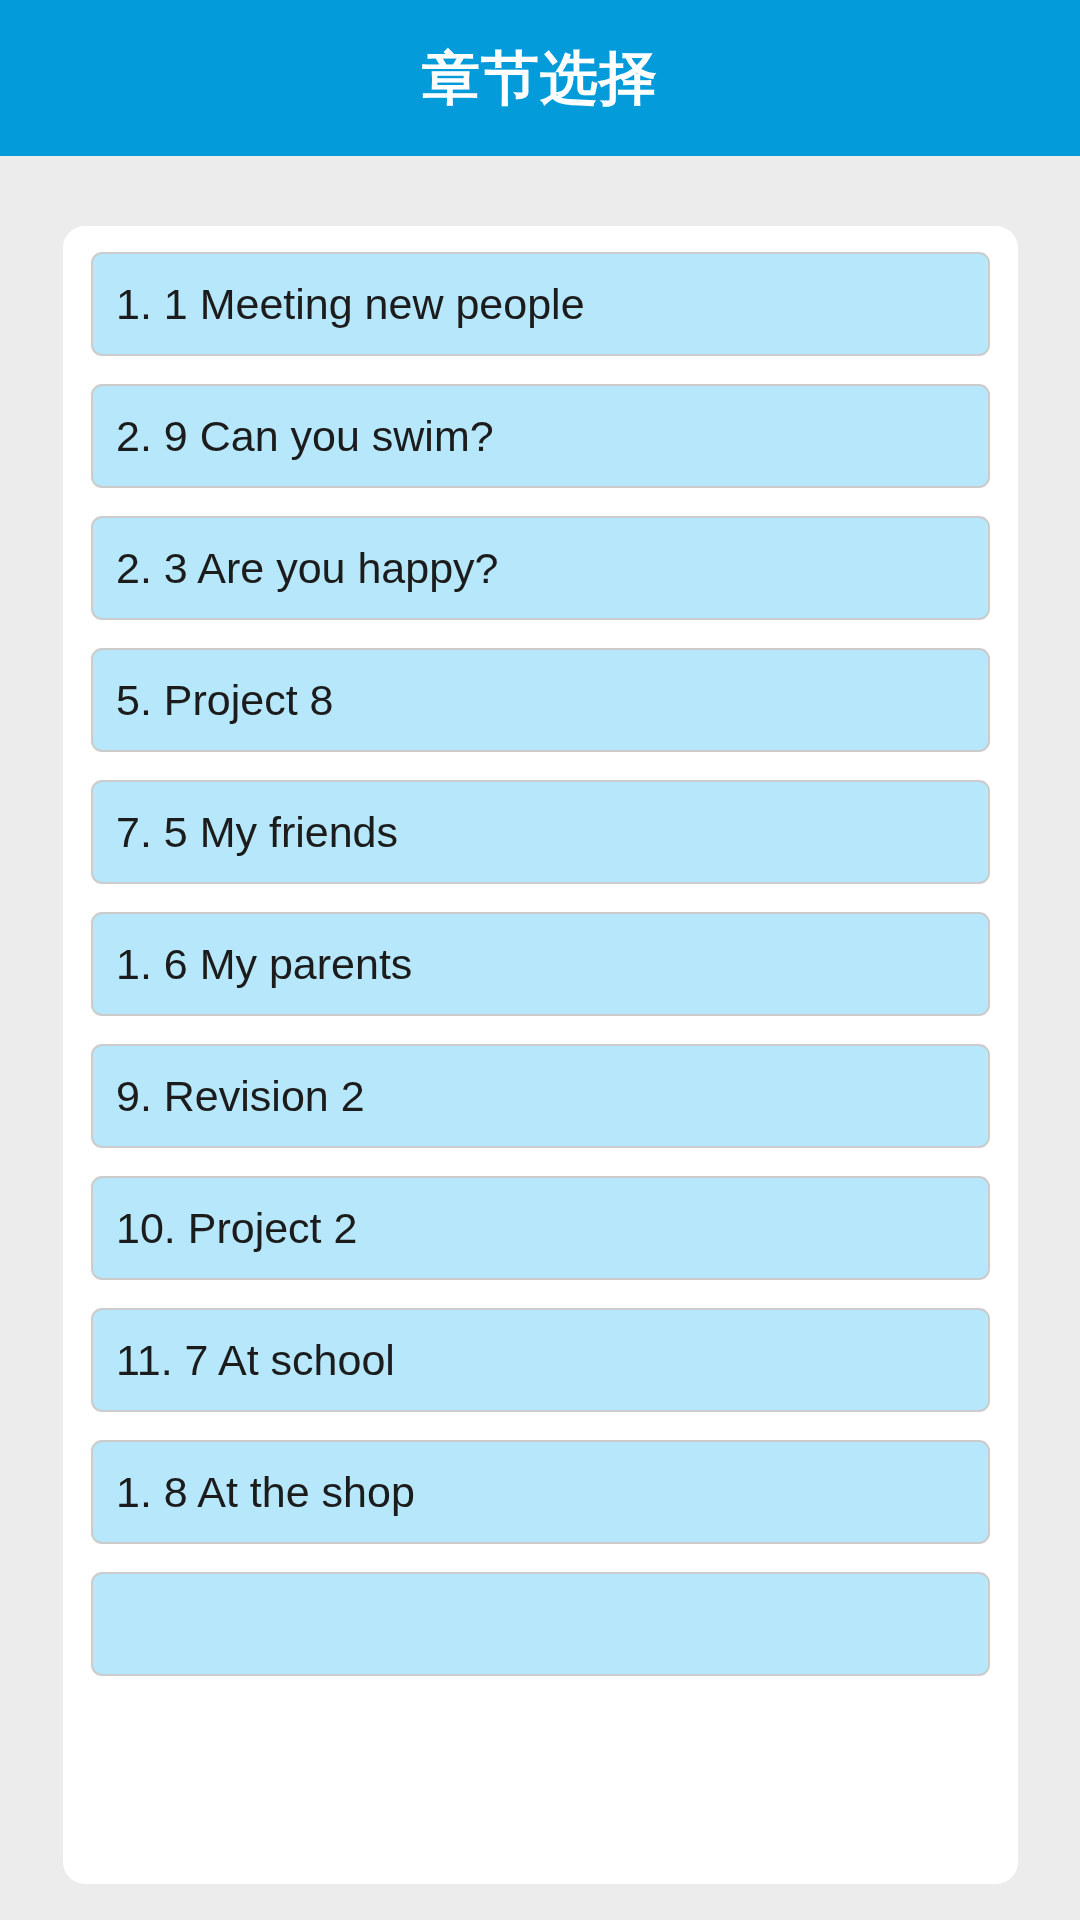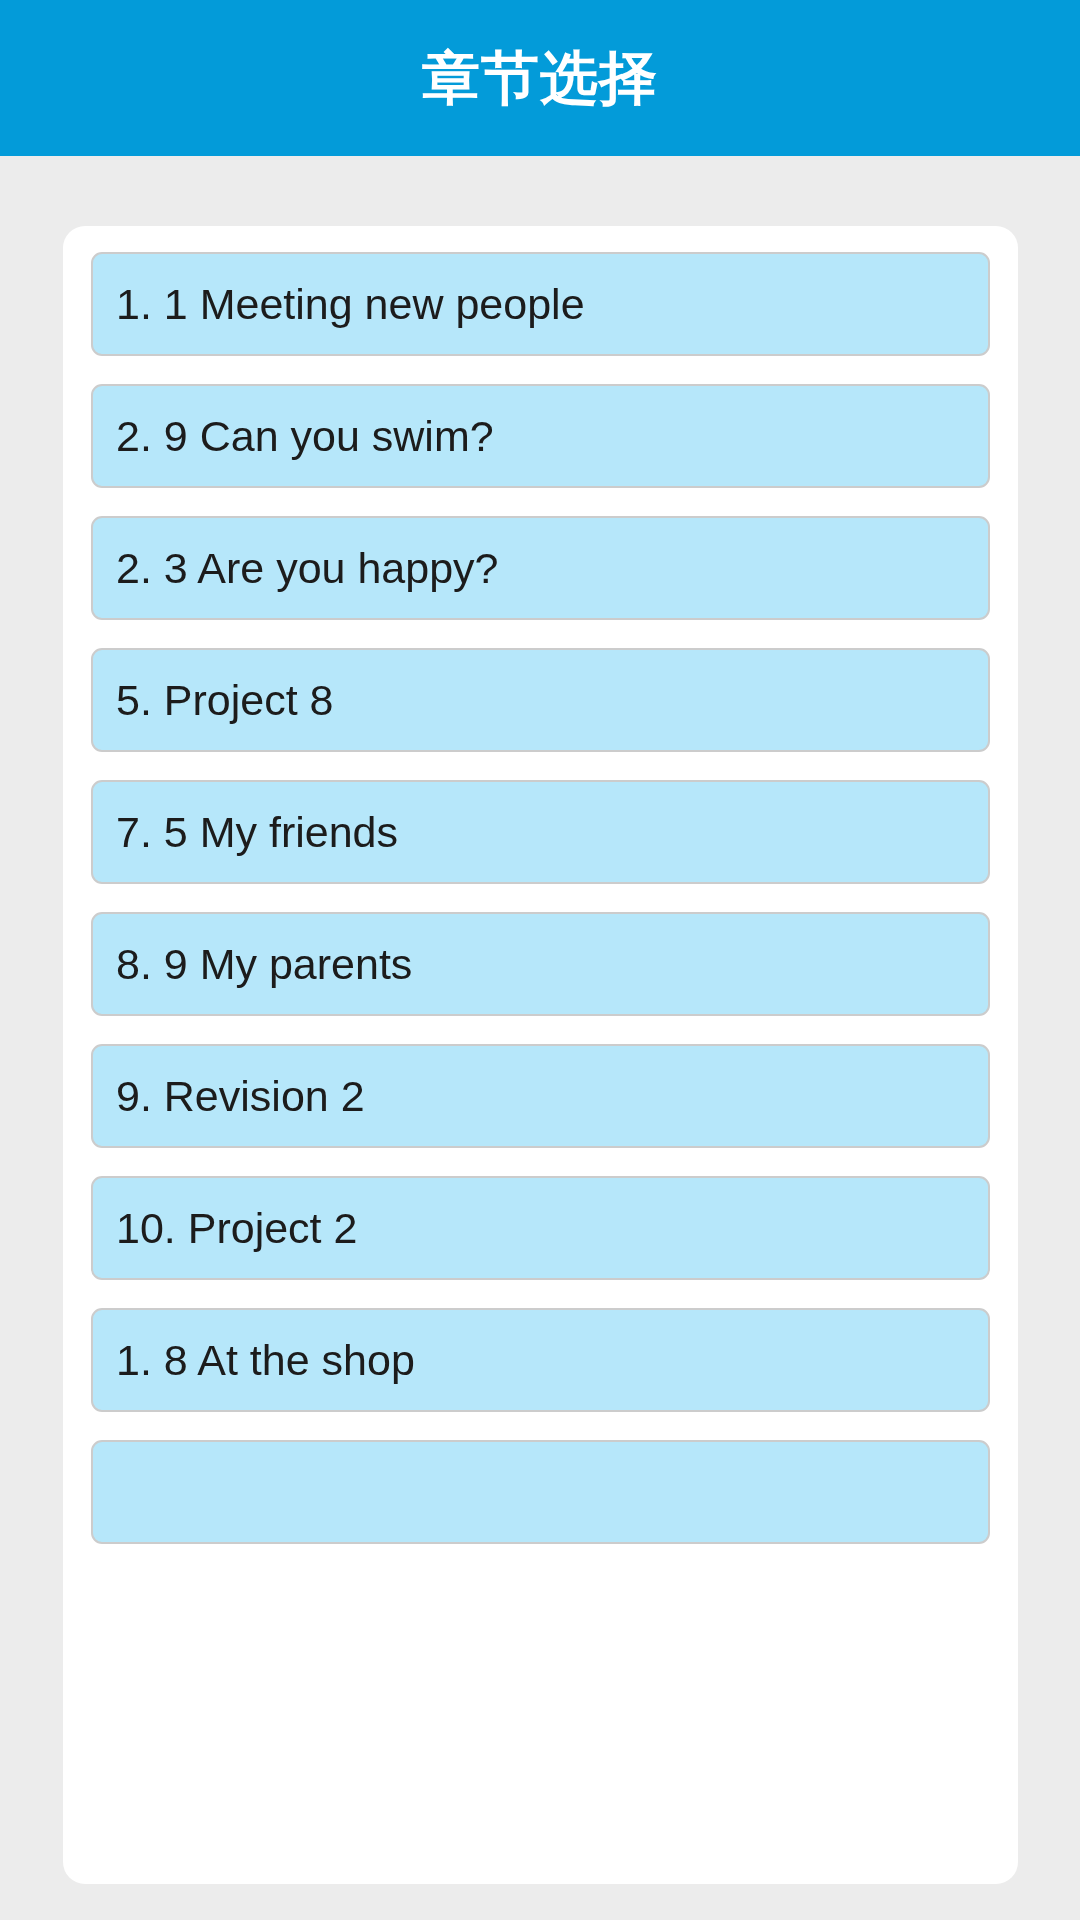--- a/index.html
+++ b/index.html
@@ -118,27 +118,30 @@
           <li class="chapter-item">
             <span class="chapter-label">2. 3 Are you happy?</span>
           </li>
           <li class="chapter-item">
             <span class="chapter-label">5. Project 8</span>
           </li>
           <li class="chapter-item">
             <span class="chapter-label">7. 5 My friends</span>
           </li>
           <li class="chapter-item">
-            <span class="chapter-label">8. 9 My parents</span>
+            <span class="chapter-label">1. 6 My parents</span>
           </li>
           <li class="chapter-item">
             <span class="chapter-label">9. Revision 2</span>
           </li>
           <li class="chapter-item">
             <span class="chapter-label">10. Project 2</span>
+          </li>
+          <li class="chapter-item">
+            <span class="chapter-label">11. 7 At school</span>
           </li>
           <li class="chapter-item">
             <span class="chapter-label">1. 8 At the shop</span>
           </li>
           <li class="chapter-item">
             <span class="chapter-label"></span>
           </li>
         </ul>
     </div>
   </div>

